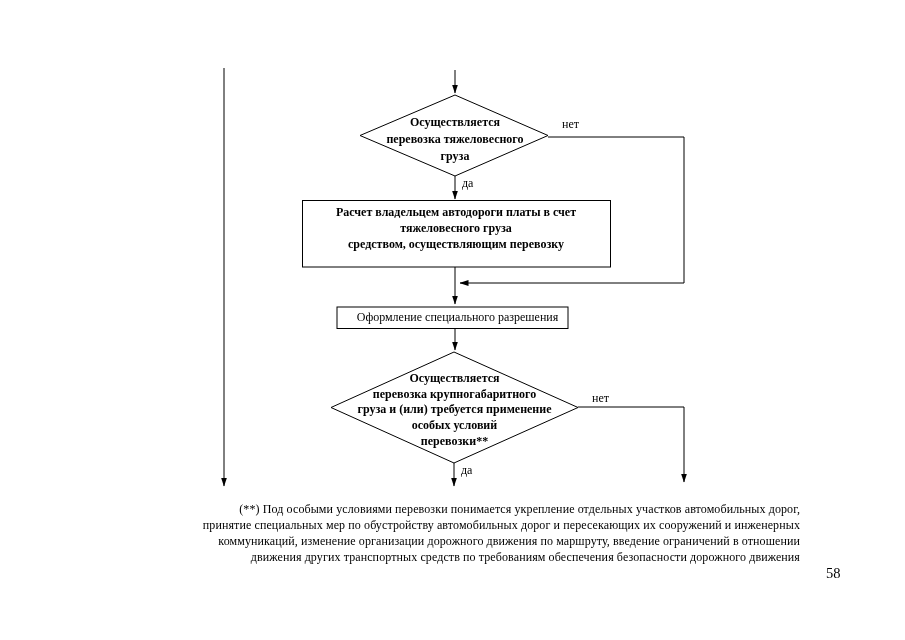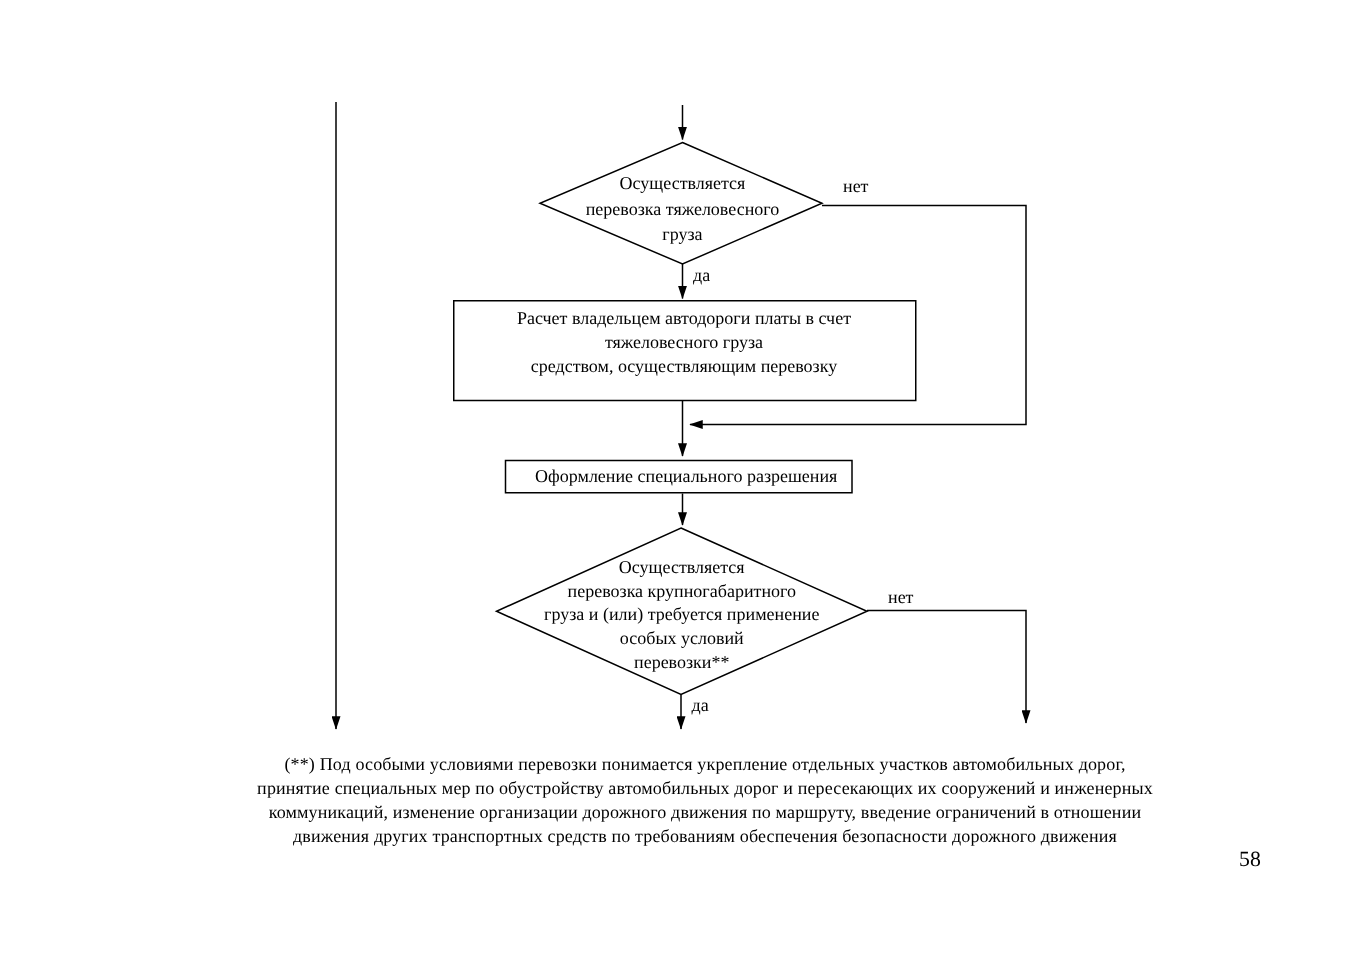--- a/index.html
+++ b/index.html
@@ -17,42 +17,42 @@
     position: absolute;
     left: 0; top: 0;
     width: 905px; height: 640px;
   }
   .node-text {
     position: absolute;
     text-align: center;
     font-size: 12px;
     color: #000;
   }
-  .node-text .line { white-space: nowrap; }
+  .node-text .line { white-space: nowrap; font-weight: bold; }
   .d1-text { left: 355px; top: 114px; width: 200px; line-height: 17px; }
   .r1-text { left: 302px; top: 204px; width: 308px; line-height: 16px; }
   .r2-text { left: 337px; top: 307px; width: 241px; height: 21px; line-height: 21px; }
   .d2-text { left: 345px; top: 371px; width: 219px; line-height: 15.7px; }
   .edge-label {
     position: absolute;
     font-size: 12px;
     line-height: 13px;
     white-space: nowrap;
   }
   .lbl-no1 { left: 562px; top: 118px; }
   .lbl-yes1 { left: 462px; top: 177px; }
   .lbl-no2 { left: 592px; top: 392px; }
   .lbl-yes2 { left: 461px; top: 464px; }
   .footnote {
     position: absolute;
     left: 140px; top: 501px;
     width: 660px;
     font-size: 12px;
     line-height: 16px;
-    text-align: center;
+    text-align: right;
     letter-spacing: 0.1px;
   }
   .page-number {
     position: absolute;
     left: 826px; top: 565px;
     font-size: 14.5px;
   }
 </style>
 </head>
 <body>

